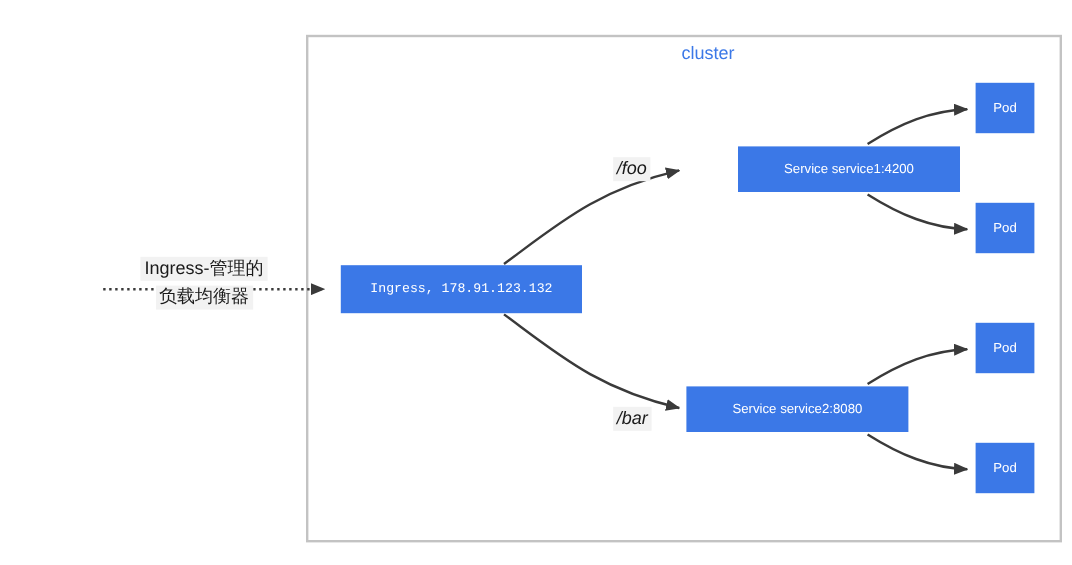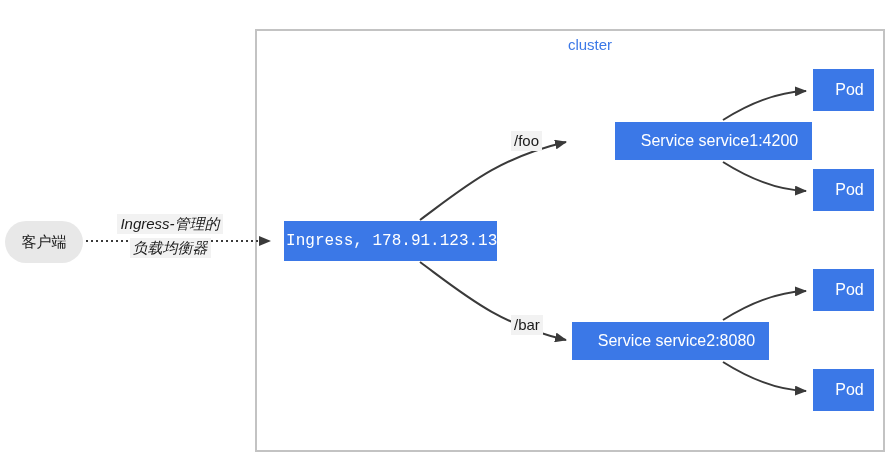--- a/index.html
+++ b/index.html
@@ -42,24 +42,23 @@
     padding-left: 40px;
   }
 
   .node {
     position: absolute;
     background: var(--node-blue, #3b78e7);
     color: var(--node-text, #ffffff);
     display: flex;
     align-items: center;
     justify-content: center;
-    font-size: 16px;
+    font-size: 11px;
     z-index: 3;
     white-space: nowrap;
-    padding-left: 12px;
   }
   #client {
     position: absolute;
     left: 5px; top: 221px;
     width: 78px; height: 42px;
     background: var(--client-fill, #e8e8e8);
     border-radius: 21px;
     display: flex;
     align-items: center;
     justify-content: center;
@@ -85,33 +84,33 @@
     align-items: center;
     gap: 4px;
     z-index: 3;
     font-size: 15px;
     color: var(--label-text, #1a1a1a);
     line-height: 20px;
   }
   #lb-label span {
     background: var(--label-bg, #f2f2f2);
     padding: 0 3px;
-    font-style: italic;
   }
   .path-label {
     position: absolute;
     background: var(--label-bg, #f2f2f2);
     color: var(--label-text, #1a1a1a);
     font-size: 15px;
     line-height: 20px;
     padding: 0 3px;
     z-index: 3;
+    font-style: italic;
   }
   #foo-label { left: 511px; top: 131px; }
-  #bar-label { left: 511px; top: 315px; }
+  #bar-label { left: 511px; top: 339px; }
 </style>
 </head>
 <body>
 
 <div id="canvas">
 
   <svg id="edges" width="893" height="471" viewBox="0 0 893 471">
     <defs>
       <marker id="arrow" markerUnits="userSpaceOnUse" markerWidth="12" markerHeight="10" refX="11" refY="5" orient="auto">
         <path class="arrowhead" d="M0,0 L12,5 L0,10 Z" fill="#3a3a3a"></path>
@@ -123,21 +122,20 @@
     <path class="edge" d="M 723 120 C 750 103, 776 92, 806 91" marker-end="url(#arrow)"></path>
     <path class="edge" d="M 723 162 C 750 179, 776 190, 806 191" marker-end="url(#arrow)"></path>
     <path class="edge" d="M 723 320 C 750 303, 776 292, 806 291" marker-end="url(#arrow)"></path>
     <path class="edge" d="M 723 362 C 750 379, 776 390, 806 391" marker-end="url(#arrow)"></path>
   </svg>
 
   <div class="cluster">
     <div class="cluster-label">cluster</div>
   </div>
 
-  <div id="client">客户端</div>
 
   <div id="lb-label">
     <span>Ingress-管理的</span>
     <span>负载均衡器</span>
   </div>
 
   <div id="ingress" class="node">Ingress, 178.91.123.132</div>
 
   <div id="foo-label" class="path-label">/foo</div>
   <div id="bar-label" class="path-label">/bar</div>

